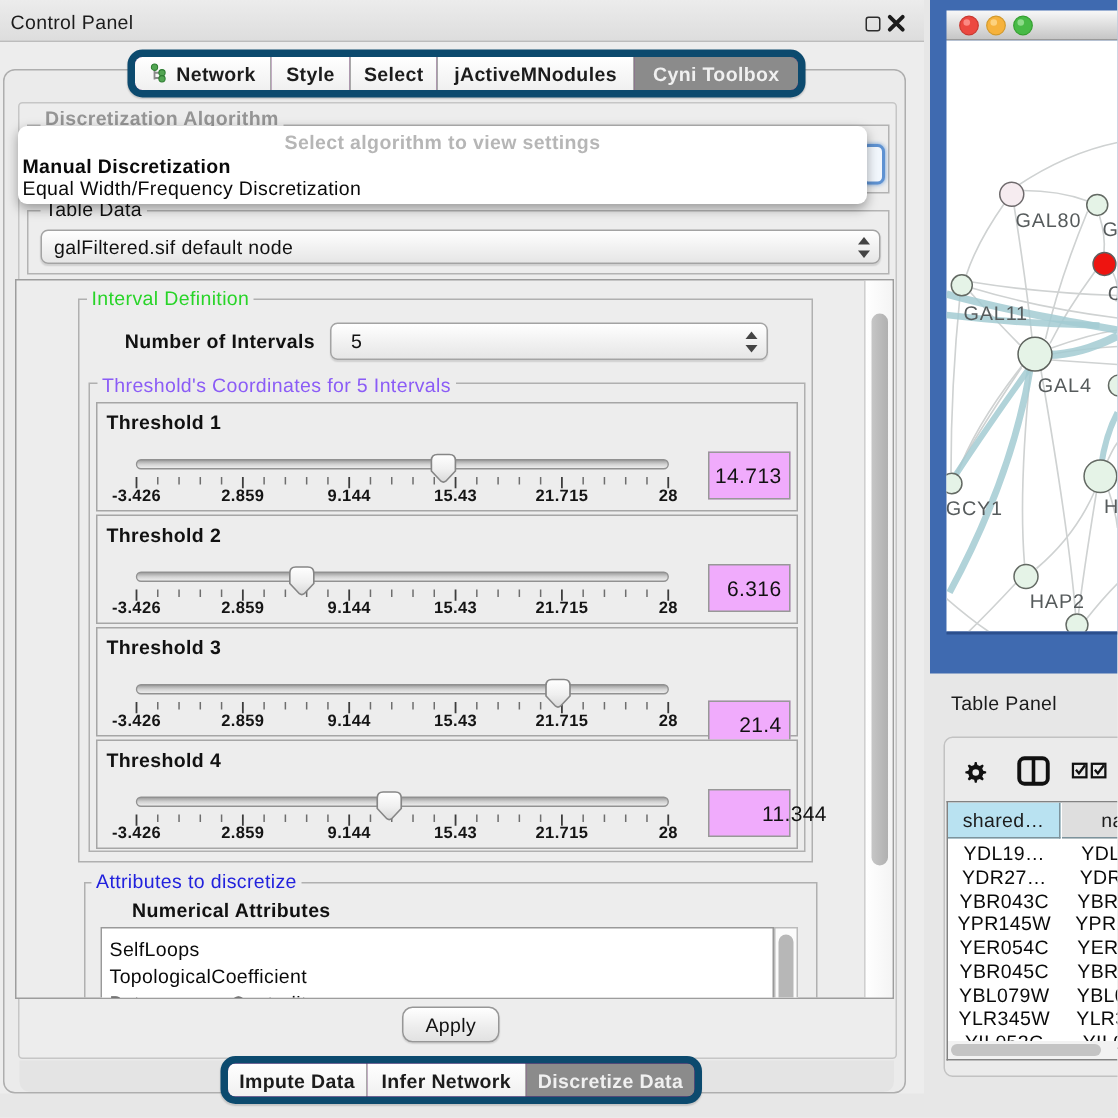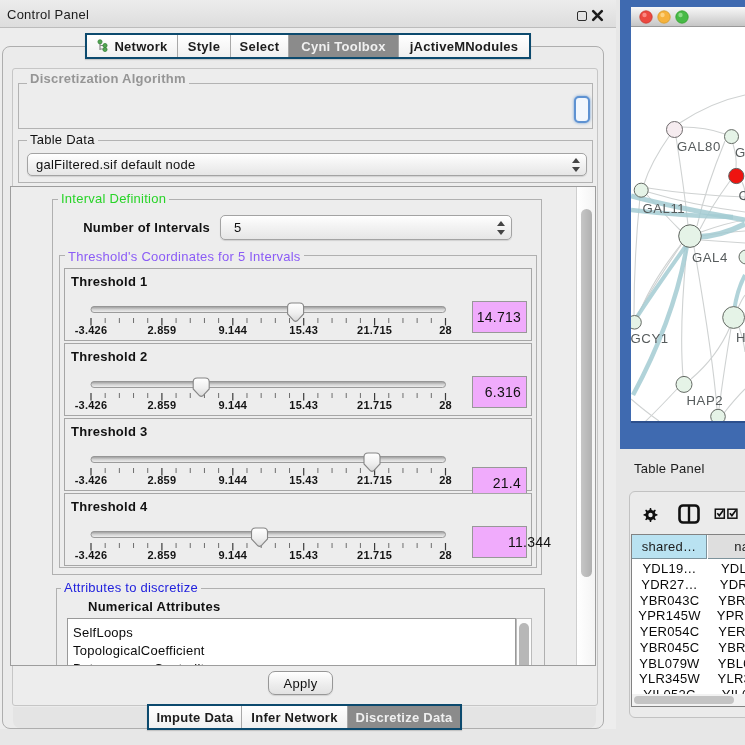--- a/index.html
+++ b/index.html
@@ -8,21 +8,21 @@
   .abs{position:absolute;}
   .grp{position:absolute;border:1px solid #b3b3b3;}
   .gtitle{position:absolute;font-size:13px;background:#ededed;padding:0 3px;line-height:14px;white-space:nowrap;}
   .combo{position:absolute;border:1px solid #a3a3a3;border-radius:5px;
          background:linear-gradient(#ffffff,#f3f3f3 45%,#e6e6e6);
          box-shadow:0 1px 1px rgba(0,0,0,0.12);font-size:13px;color:#111;}
   .combo .ctext{position:absolute;left:13px;top:0;bottom:0;display:flex;align-items:center;white-space:nowrap;}
   .steppers{position:absolute;right:6px;top:50%;width:9px;height:14px;transform:translateY(-50%);}
   .steppers:before{content:"";position:absolute;left:1px;top:0;border-left:4px solid transparent;border-right:4px solid transparent;border-bottom:5px solid #444;}
   .steppers:after{content:"";position:absolute;left:1px;bottom:0;border-left:4px solid transparent;border-right:4px solid transparent;border-top:5px solid #444;}
-  .tabseg{position:absolute;display:flex;height:22px;border:2px solid #0c4a6e;border-radius:0;
+  .tabseg{position:absolute;display:flex;height:22px;border:5px solid #0c4a6e;border-radius:10px;
           background:#701a75;box-shadow:0 1px 1px rgba(0,0,0,0.15);overflow:hidden;}
   .tabseg .tb{display:flex;align-items:center;justify-content:center;font-size:13px;font-weight:700;
               color:#1c1c1c;border-right:1px solid #a8a8a8;background:linear-gradient(#ffffff,#f0f0f0);}
   .tabseg .tb:last-child{border-right:none;}
   .tabseg .sel{background:#8b8b8b;color:#f0f0f0;text-shadow:none;}
   .vbox{position:absolute;width:55px;height:32px;background:#f0abfc;border:1px solid #989898;
         box-sizing:border-box;font-size:14px;color:#111;text-align:right;line-height:30px;padding-right:5px;}
   .thpanel{position:absolute;left:53px;width:466px;height:71px;border:1px solid #a6a6a6;background:#ededed;}
   .thtitle{position:absolute;left:6px;top:5px;font-size:13px;font-weight:700;color:#111;}
 </style>
@@ -48,37 +48,43 @@
   <div class="tabseg" style="left:85px;top:33px;">
     <div class="tb" style="width:90px;">
       <svg width="13" height="14" viewBox="0 0 13 14" style="margin-right:5px;">
         <path d="M4 3.5 V11 M4 6.5 H8 M4 10 H8" stroke="#8a8a8a" stroke-width="1.2" fill="none"></path>
         <circle cx="4" cy="2.8" r="2.1" fill="#52a552" stroke="#2e7d32" stroke-width="0.7"></circle>
         <circle cx="9" cy="6.5" r="2.1" fill="#52a552" stroke="#2e7d32" stroke-width="0.7"></circle>
         <circle cx="9" cy="10.5" r="2.1" fill="#52a552" stroke="#2e7d32" stroke-width="0.7"></circle>
       </svg>Network</div>
     <div class="tb" style="width:52px;">Style</div>
     <div class="tb" style="width:57px;">Select</div>
+    <div class="tb" style="width:130px;">jActiveMNodules</div>
     <div class="tb sel" style="width:109px;">Cyni Toolbox</div>
-    <div class="tb" style="width:130px;">jActiveMNodules</div>
   </div>
 
   <div class="grp" style="left:18px;top:83px;width:573px;height:44px;"></div>
   <div class="gtitle" style="left:27px;top:72px;font-weight:700;color:#959595;">Discretization Algorithm</div>
 
   <div class="abs" style="left:574px;top:96px;width:12px;height:23px;border-radius:5px;
        background:#f2f7fd;border:2px solid #5e92d2;box-shadow:0 0 3px rgba(90,145,210,0.9);"></div>
 
   <div class="grp" style="left:18px;top:140px;width:573px;height:41px;"></div>
   <div class="gtitle" style="left:27px;top:133px;color:#111;">Table Data</div>
   <div class="combo" style="left:27px;top:153px;width:558px;height:21px;">
     <div class="ctext" style="left:8px;">galFiltered.sif default node</div>
       <div class="steppers"></div>
   </div>
 
+  <div class="abs" style="left:12px;top:84px;width:566px;height:52px;background:#ffffff;
+       border-radius:6px;box-shadow:0 3px 8px rgba(0,0,0,0.35);z-index:30;">
+    <div class="abs" style="left:0;top:3px;width:566px;text-align:center;font-size:13px;font-weight:700;color:#b6b6b6;">Select algorithm to view settings</div>
+    <div class="abs" style="left:3px;top:19px;font-size:13px;font-weight:700;color:#0a0a0a;">Manual Discretization</div>
+    <div class="abs" style="left:3px;top:34px;font-size:13px;color:#0a0a0a;">Equal Width/Frequency Discretization</div>
+  </div>
 
   <div class="abs" id="scrollpane" style="left:10px;top:186px;width:586px;height:480px;
        border:1px solid #9d9d9d;box-sizing:border-box;background:#ededed;overflow:hidden;">
 
     <div class="abs" style="right:0;top:0;width:18px;height:478px;background:linear-gradient(90deg,#ffffff,#f4f4f4);border-left:1px solid #cfcfcf;"></div>
     <div class="abs" style="right:3px;top:22px;width:11px;height:368px;border-radius:6px;
          background:linear-gradient(90deg,#c6c6c6,#b0b0b0);"></div>
 
     <div class="grp" style="left:41px;top:12px;width:488px;height:374px;border-color:#b0b0b0;"></div>
     <div class="gtitle" style="left:47px;top:5px;color:#28d428;">Interval Definition</div>

